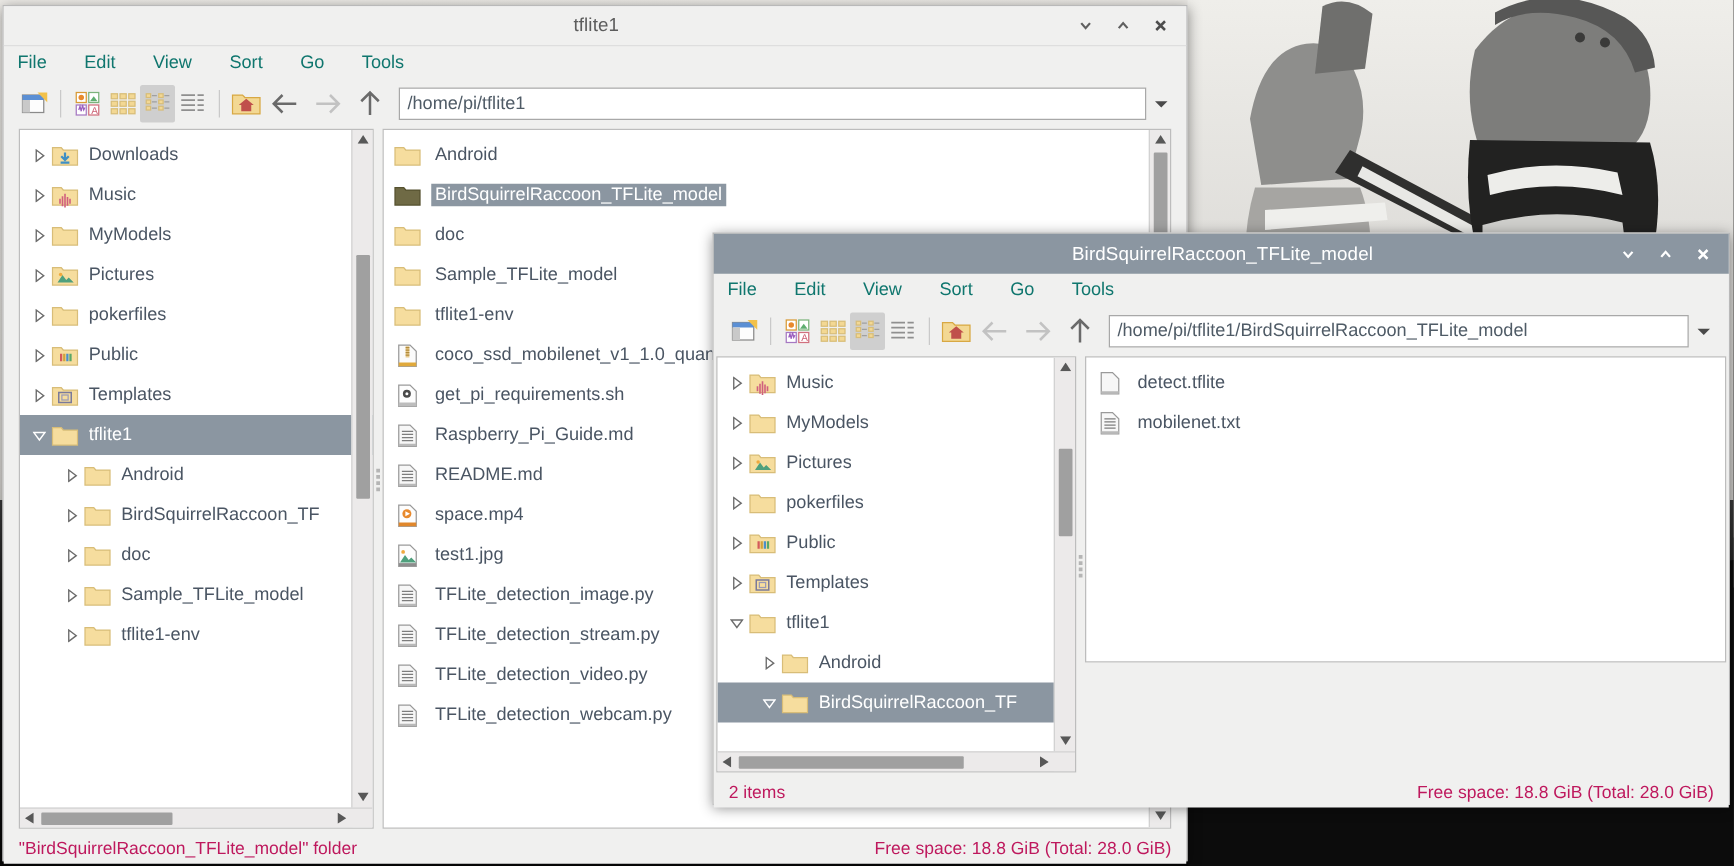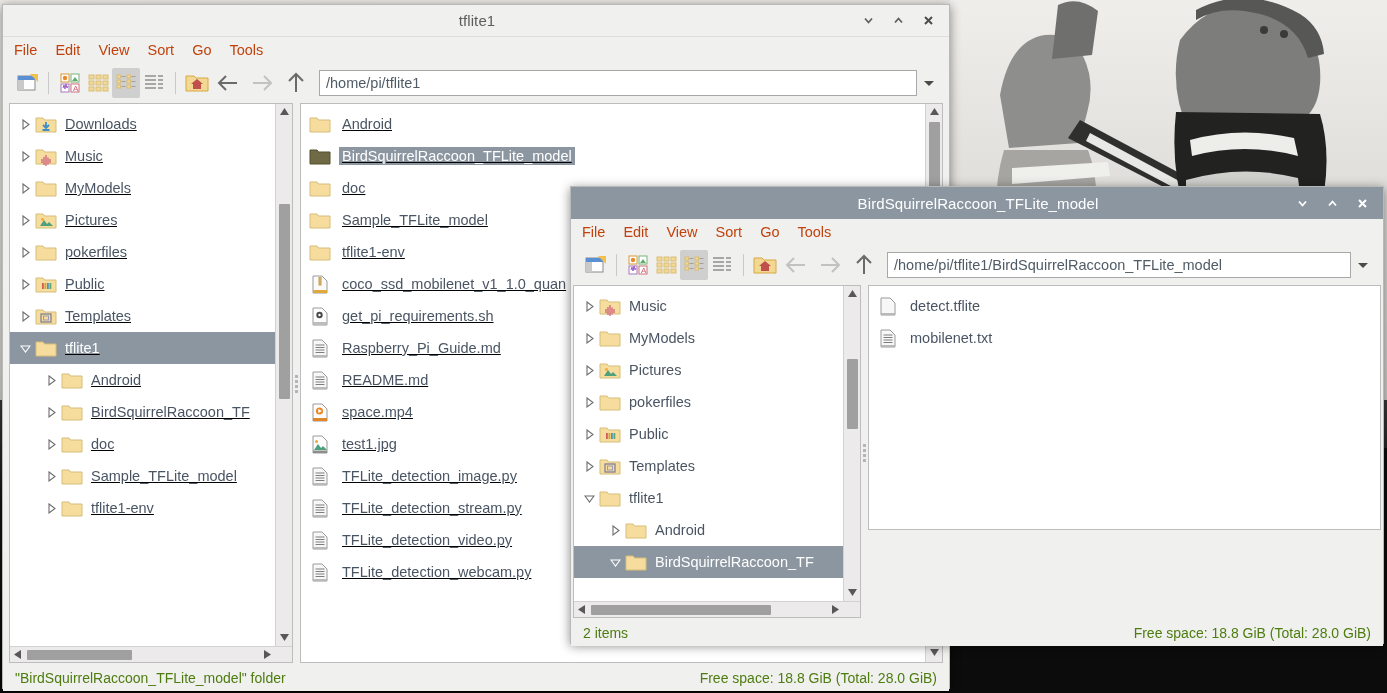--- a/index.html
+++ b/index.html
@@ -24,22 +24,22 @@
   .titlebar .title{flex:1;text-align:center;font-size:15px;letter-spacing:.1px;}
   .title-inactive{background:#f0f0ef;border-bottom:1px solid #dedede;}
   .title-inactive .title{color:#5d5d5d;}
   .title-active{background:#8b96a1;}
   .title-active .title{color:#ffffff;}
   .winbtns{display:flex;align-items:center;gap:16px;padding-right:14px;font-size:14px;}
   .winbtn{width:14px;height:14px;display:flex;align-items:center;justify-content:center;
     cursor:default;}
   .winbtn svg{display:block;}
 
-  .menubar{height:26px;display:flex;align-items:center;padding-left:11px;gap:18px;
-    font-size:14.5px;color:#c2410c;background:#f0f0ef;}
+  .menubar{height:26px;display:flex;align-items:center;padding-left:11px;gap:30px;
+    font-size:14.5px;color:#0f766e;background:#f0f0ef;}
   .menubar span{cursor:default;}
 
   .toolbar{height:40px;display:flex;align-items:center;padding:0 8px 0 10px;gap:0;
     background:#f0f0ef;}
   .tb-sep{width:1px;height:22px;background:#c9c9c9;margin:0 7px;}
   .tb-btn{width:28px;height:30px;display:flex;align-items:center;justify-content:center;
     border-radius:2px;}
   .tb-btn.active{background:#cfcfcf;}
   .pathbar{flex:1;height:26px;background:#fff;border:1px solid #a8a8a8;
     display:flex;align-items:center;padding:0 6px;font-size:14.5px;color:#4f5b66;
@@ -76,21 +76,21 @@
     border-top:1px solid #d2d2d2;box-sizing:border-box;display:flex;align-items:center;}
   .hsb .arrow{width:15px;display:flex;align-items:center;justify-content:center;}
   .hsb .thumb{position:absolute;height:10px;background:#a0a0a0;border-radius:1px;top:3px;}
 
   .splitter{width:7px;background:#f0f0ef;display:flex;align-items:center;
     justify-content:center;}
   .splitter .dots{width:3px;}
   .splitter .dots i{display:block;width:3px;height:3px;background:#b5b5b5;margin:2px 0;}
 
   .statusbar{height:26px;background:#f0f0ef;display:flex;align-items:center;
-    justify-content:space-between;padding:0 12px;font-size:14px;color:#4d7c0f;
+    justify-content:space-between;padding:0 12px;font-size:14px;color:#be185d;
     box-sizing:border-box;}
 </style>
 </head>
 <body>
 
 <div id="desktop">
   <div class="wp-sky"></div>
 
   <svg width="1387" height="693" style="position:absolute;left:0;top:0">
     <defs>
@@ -253,21 +253,21 @@
     <div class="pathbar">
       <span>/home/pi/tflite1</span>
     </div>
     <div class="pathdrop">
       <svg width="14" height="14" viewBox="0 0 14 14">
           <path d="M2 5 L7 10 L12 5 z" fill="#4a4a4a"></path>
         </svg>
     </div>
   </div>
 
-  <div class="body-area" style="height:562px;padding:0 6px;text-decoration:underline;">
+  <div class="body-area" style="height:562px;padding:0 12px;">
     <div class="pane" id="w1tree" style="width:284px;height:560px;">
       <div class="tree" id="w1-tree-rows">
           <div class="trow" style="padding-left: 6px;">
             <span class="twist">
               <svg width="11" height="11" viewBox="0 0 11 11">
                 <path d="M3 1 L9 5.5 L3 10 z" fill="none" stroke="#6d6d6d" stroke-width="1.1"></path>
               </svg>
             </span>
             <span class="ficon">
               <svg width="22" height="19" viewBox="0 0 22 19">

